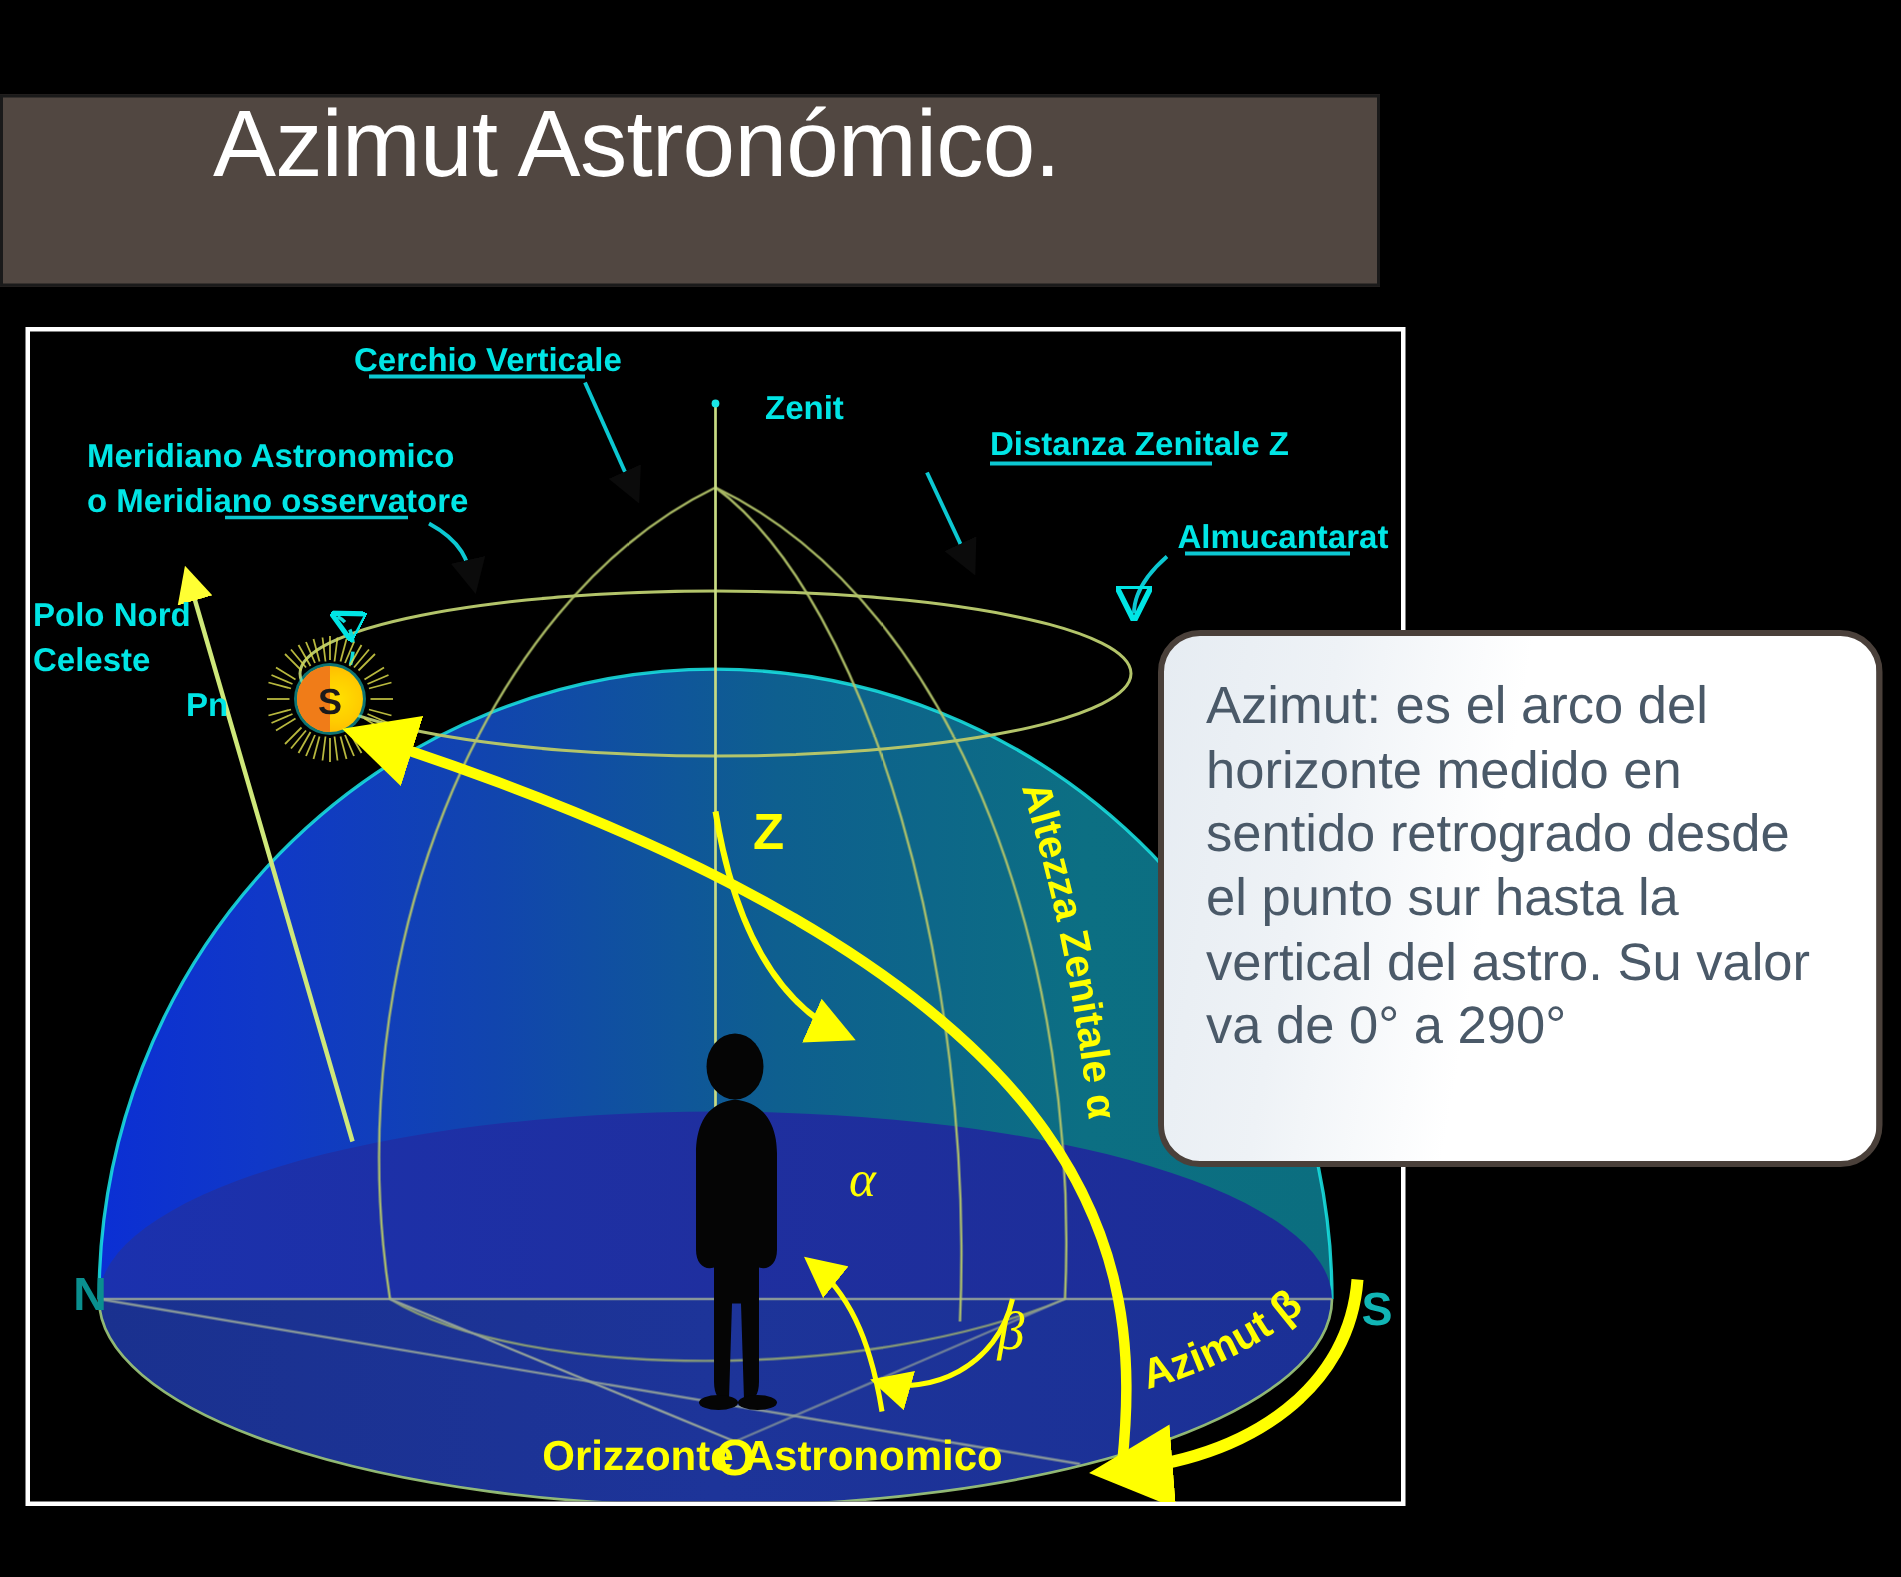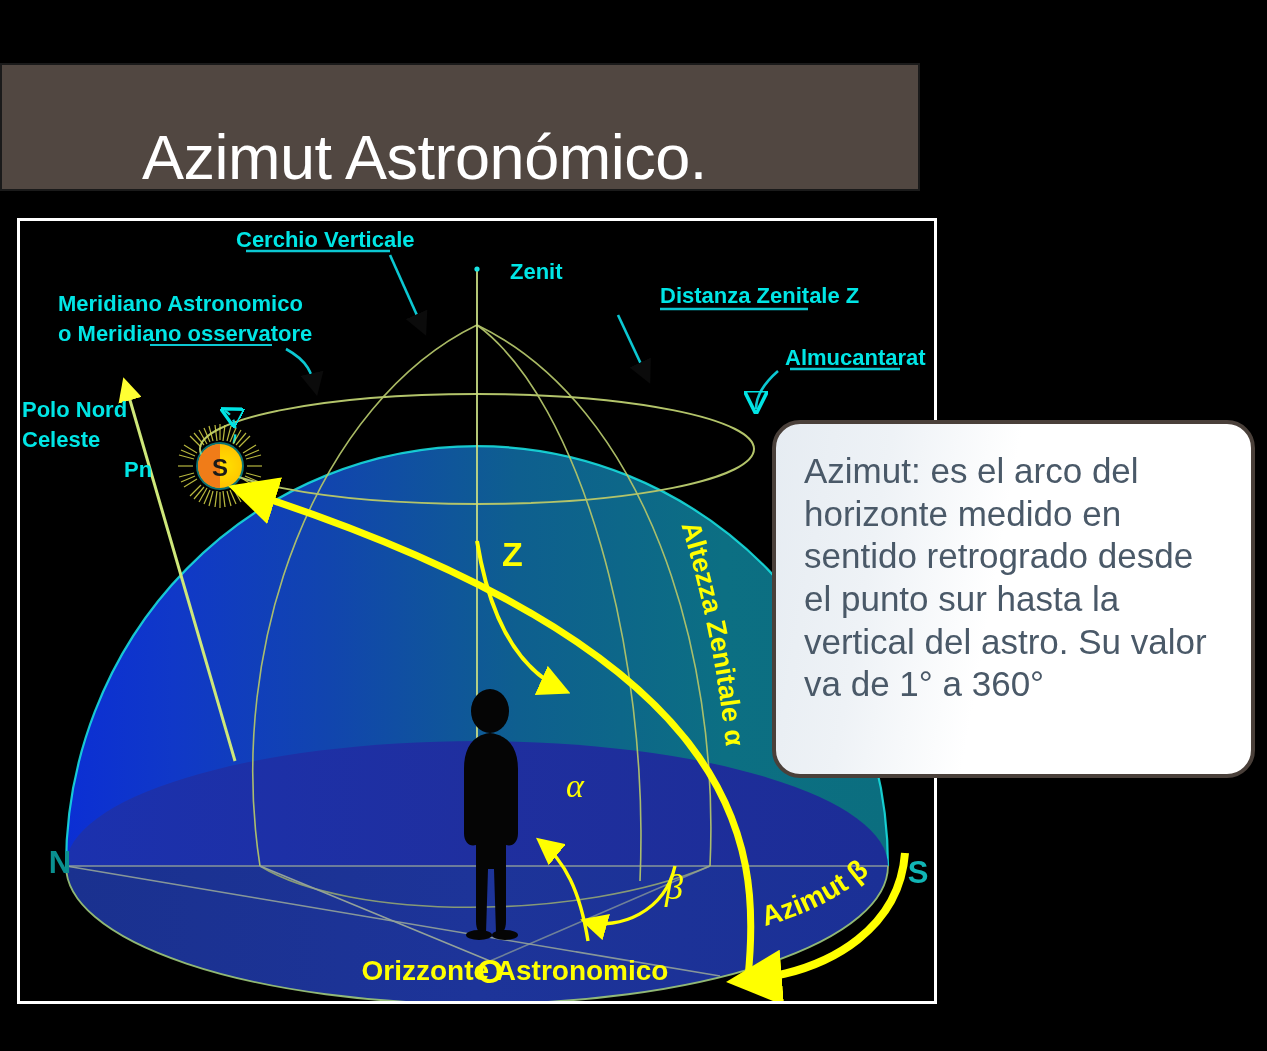--- a/index.html
+++ b/index.html
@@ -2,21 +2,21 @@
 <html><head>
 <meta charset="utf-8">
 <style>
   html,body{margin:0;padding:0;background:#000;}
   body{width:1267px;height:1051px;position:relative;overflow:hidden;
        font-family:"Liberation Sans", sans-serif;}
 
   
   #title-bar{position:absolute;left:0;top:63px;width:920px;height:128px;
              background:#514741;border:2px solid #1a1a1a;
-             display:flex;align-items:flex-end;box-sizing:border-box;}
+             display:flex;align-items:flex-start;box-sizing:border-box;}
   #title-text{color:#ffffff;font-size:63px;font-weight:400;
               letter-spacing:-0.5px;margin-left:140px;line-height:1;}
 
   
   #diagram-frame{position:absolute;left:17px;top:218px;width:920px;height:786px;
                  border:3px solid #ffffff;box-sizing:border-box;background:#000;
                  overflow:hidden;}
   #diagram-svg{position:absolute;left:0;top:0;}
 
   
@@ -255,14 +255,14 @@
       <text x="104" y="256">Pn</text>
       <text x="490" y="58">Zenit</text>
       <text x="640" y="82">Distanza Zenitale Z</text>
       <text x="765" y="144">Almucantarat</text>
     </g>
 
   </svg>
 </div>
 
 <div id="callout">
-  <div id="callout-text">Azimut: es el arco del horizonte medido en sentido retrogrado desde el punto sur hasta la vertical del astro. Su valor va de 1° a 360°</div>
+  <div id="callout-text">Azimut: es el arco del horizonte medido en sentido retrogrado desde el punto sur hasta la vertical del astro. Su valor va de 0° a 290°</div>
 </div>
 
 </body></html>

